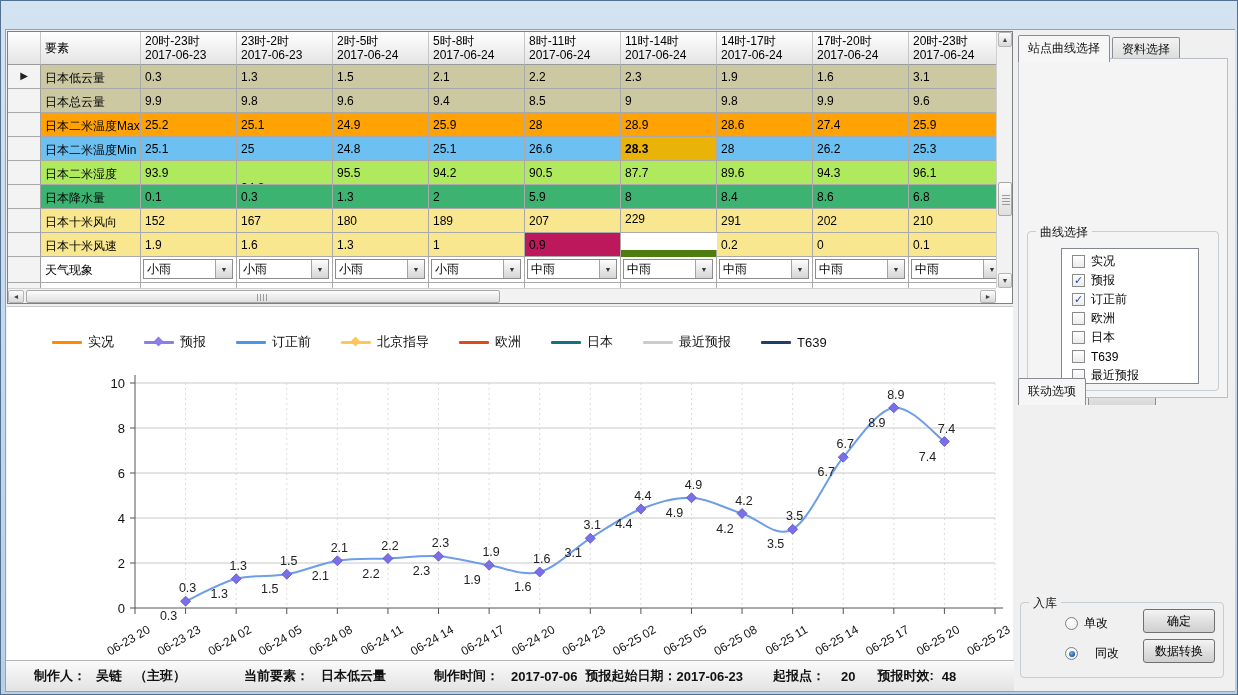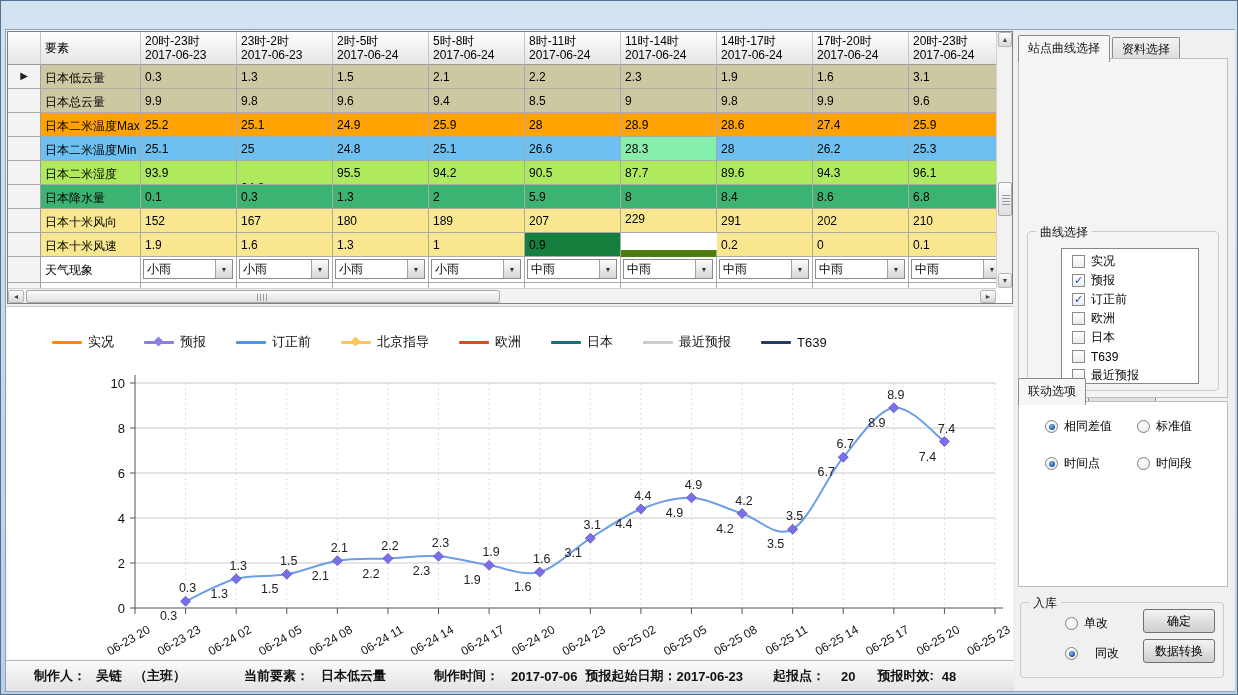--- a/index.html
+++ b/index.html
@@ -184,21 +184,21 @@
             <div class="cell c-val" style="background: rgb(255, 162, 2); padding-top: 5px;">25.9</div>
           </div>
           <div class="trow">
             <div class="cell c-marker"></div>
             <div class="cell c-label" style="background: rgb(108, 193, 242); padding-top: 5px;">日本二米温度Min</div>
             <div class="cell c-val" style="background: rgb(108, 193, 242); padding-top: 5px;">25.1</div>
             <div class="cell c-val" style="background: rgb(108, 193, 242); padding-top: 5px;">25</div>
             <div class="cell c-val" style="background: rgb(108, 193, 242); padding-top: 5px;">24.8</div>
             <div class="cell c-val" style="background: rgb(108, 193, 242); padding-top: 5px;">25.1</div>
             <div class="cell c-val" style="background: rgb(108, 193, 242); padding-top: 5px;">26.6</div>
-            <div class="cell c-val" style="background: #86efac; padding-top: 5px;">28.3</div>
+            <div class="cell c-val" style="background: #eab308; padding-top: 5px; font-weight: bold;">28.3</div>
             <div class="cell c-val" style="background: rgb(108, 193, 242); padding-top: 5px;">28</div>
             <div class="cell c-val" style="background: rgb(108, 193, 242); padding-top: 5px;">26.2</div>
             <div class="cell c-val" style="background: rgb(108, 193, 242); padding-top: 5px;">25.3</div>
           </div>
           <div class="trow">
             <div class="cell c-marker"></div>
             <div class="cell c-label" style="background: rgb(174, 233, 94); padding-top: 5px;">日本二米湿度</div>
             <div class="cell c-val" style="background: rgb(174, 233, 94); padding-top: 5px;">93.9</div>
             <div class="cell c-val" style="background: rgb(174, 233, 94); padding-top: 20px;">94.8</div>
             <div class="cell c-val" style="background: rgb(174, 233, 94); padding-top: 5px;">95.5</div>
@@ -235,21 +235,21 @@
             <div class="cell c-val" style="background: rgb(248, 231, 143); padding-top: 5px;">202</div>
             <div class="cell c-val" style="background: rgb(248, 231, 143); padding-top: 5px;">210</div>
           </div>
           <div class="trow">
             <div class="cell c-marker"></div>
             <div class="cell c-label" style="background: rgb(248, 231, 143); padding-top: 5px;">日本十米风速</div>
             <div class="cell c-val" style="background: rgb(248, 231, 143); padding-top: 5px;">1.9</div>
             <div class="cell c-val" style="background: rgb(248, 231, 143); padding-top: 5px;">1.6</div>
             <div class="cell c-val" style="background: rgb(248, 231, 143); padding-top: 5px;">1.3</div>
             <div class="cell c-val" style="background: rgb(248, 231, 143); padding-top: 5px;">1</div>
-            <div class="cell c-val" style="background: #15803d; padding-top: 5px;">0.9</div>
+            <div class="cell c-val" style="background: #be185d; padding-top: 5px;">0.9</div>
             <div class="cell c-val" style="background: #4d7c0f; padding-top: 5px; margin-top: 17px;">0.5</div>
             <div class="cell c-val" style="background: rgb(248, 231, 143); padding-top: 5px;">0.2</div>
             <div class="cell c-val" style="background: rgb(248, 231, 143); padding-top: 5px;">0</div>
             <div class="cell c-val" style="background: rgb(248, 231, 143); padding-top: 5px;">0.1</div>
           </div>
           <div class="trow combo-row">
             <div class="cell c-marker"></div>
             <div class="cell c-label" style="background: rgb(255, 255, 255); padding-top: 5px;">天气现象</div>
             <div class="cell c-val" style="background: rgb(255, 255, 255); padding: 2px;">
               <div class="combo">
@@ -555,46 +555,20 @@
                 <span class="chk-label">最近预报</span>
               </div>
             </div>
         </div>
       </div>
 
       <div class="tabstrip" style="left:4px;top:350px;">
         <div class="tab sel">联动选项</div>
         <div class="tab">覆盖选项</div>
       </div>
-      <div class="tabpage" style="left:4px;top:371px;width:210px;height:186px;background:#fff;">
-        <div class="radio-item" style="left:26px;top:16px;">
-          <span class="radio sel">
-              <span class="dot"></span>
-            </span>
-          <span>相同差值</span>
-        </div>
-        <div class="radio-item" style="left:118px;top:16px;">
-          <span class="radio">
-              <span class="dot"></span>
-            </span>
-          <span>标准值</span>
-        </div>
-        <div class="radio-item" style="left:26px;top:53px;">
-          <span class="radio sel">
-              <span class="dot"></span>
-            </span>
-          <span>时间点</span>
-        </div>
-        <div class="radio-item" style="left:118px;top:53px;">
-          <span class="radio">
-              <span class="dot"></span>
-            </span>
-          <span>时间段</span>
-        </div>
-      </div>
 
       <div class="groupbox" style="left:6px;top:572px;width:204px;height:76px;background:#f0f0f0;">
         <div class="gb-label" style="background:#f0f0f0;">入库</div>
         <div class="radio-item" style="left:44px;top:12px;">
           <span class="radio">
               <span class="dot"></span>
             </span>
           <span>单改</span>
         </div>
         <div class="radio-item" style="left:44px;top:42px;gap:17px;">

